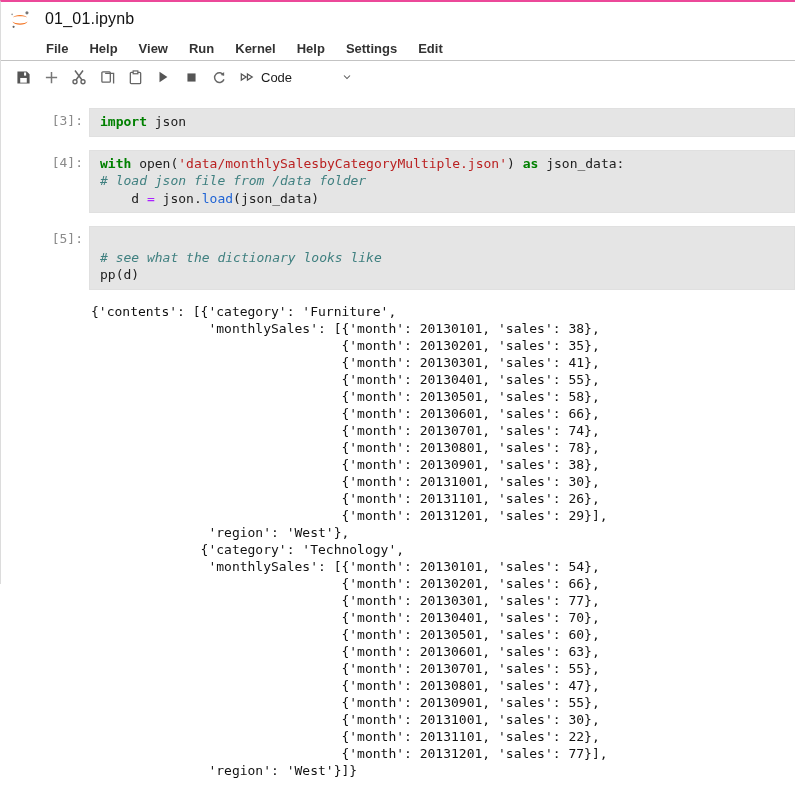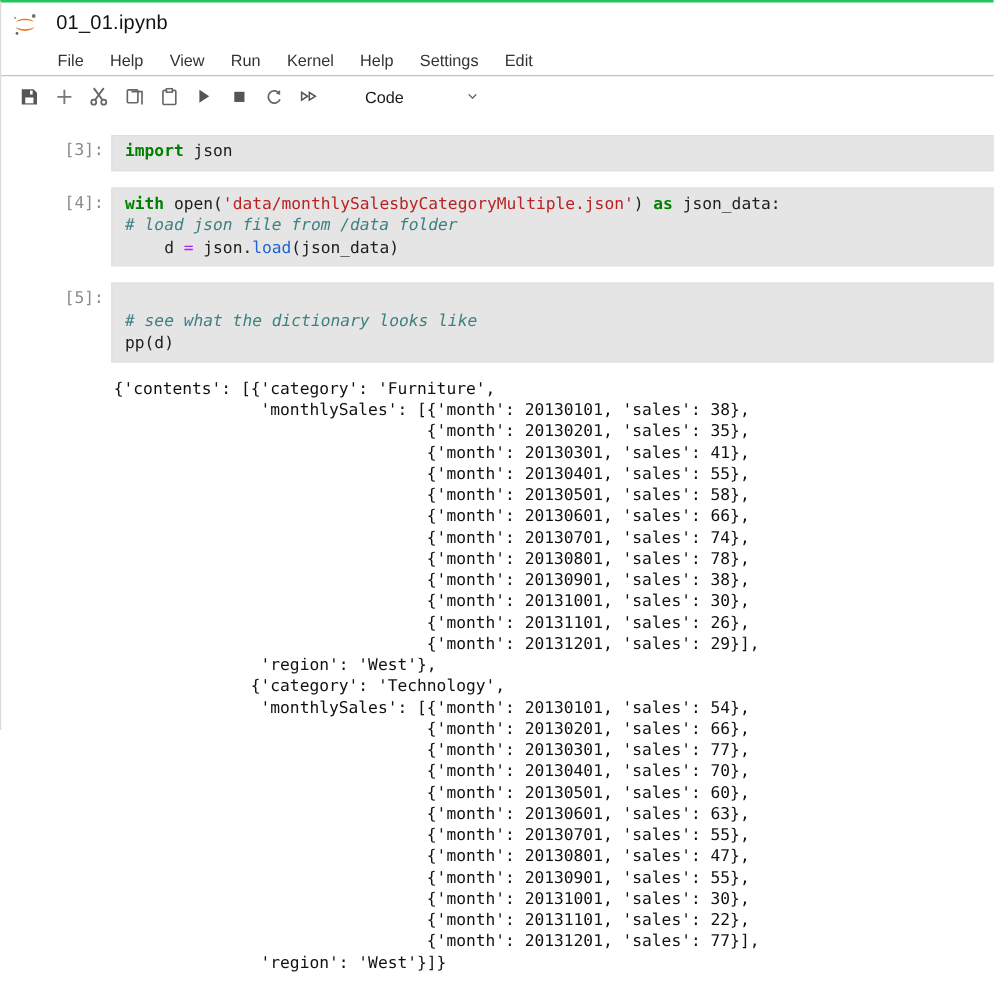--- a/index.html
+++ b/index.html
@@ -1,36 +1,36 @@
 <!DOCTYPE html>
 <html><head>
 <meta charset="utf-8">
 <style>
   * { margin:0; padding:0; box-sizing:border-box; }
   html,body { width:795px; height:790px; background:#fff; overflow:hidden;
               font-family:"Liberation Sans", sans-serif; }
-  .page { width:795px; height:584px; border-top:2px solid #22c55e; border-left:1px solid #dcdcdc; }
+  .page { width:795px; height:584px; border-top:2px solid #ec4899; border-left:1px solid #dcdcdc; }
 
   
   .header { height:34px; display:flex; align-items:center; padding-left:8px; }
   .logo { width:22px; height:22px; margin-top:2px; }
   .title { font-size:16px; color:#111; margin-left:14px; letter-spacing:.2px; }
 
   
   .menubar { height:25px; display:flex; align-items:center; padding-left:44px;
              border-bottom:1px solid #c3c3c3; }
-  .menu-item { font-size:13px; color:#333; margin-right:19px; cursor:default; padding:2px 1px; }
+  .menu-item { font-size:13px; color:#333; margin-right:19px; cursor:default; padding:2px 1px;font-weight:bold; }
 
   
   .toolbar { height:32px; display:flex; align-items:center; padding-left:8px; }
   .tbtn { width:28px; height:26px; display:flex; align-items:center; justify-content:center;
           background:none; border:none; cursor:pointer; }
   .tbtn svg { display:block; }
   .celltype { display:flex; align-items:center; justify-content:space-between;
-              width:92px; margin-left:31px; font-size:13px; color:#1a1a1a; cursor:pointer; }
+              width:92px; margin-left:0; font-size:13px; color:#1a1a1a; cursor:pointer; }
 
   
   .notebook { padding-top:15px; }
   .cell-row { display:flex; margin-bottom:13px; }
   .prompt { width:88px; flex:0 0 88px; text-align:right; padding:5px 6px 0 0;
             font-family:"DejaVu Sans Mono", monospace; font-size:13px; color:#8a8a8a; }
   .cell-box { flex:1 1 auto; background:#e5e5e5; border:1px solid #e0e0e0;
               padding:4px 4px 5px 10px; min-height:27px; }
   .code-line { font-family:"DejaVu Sans Mono", monospace; font-size:13px; line-height:17.5px;
                white-space:pre; color:#212121; }

